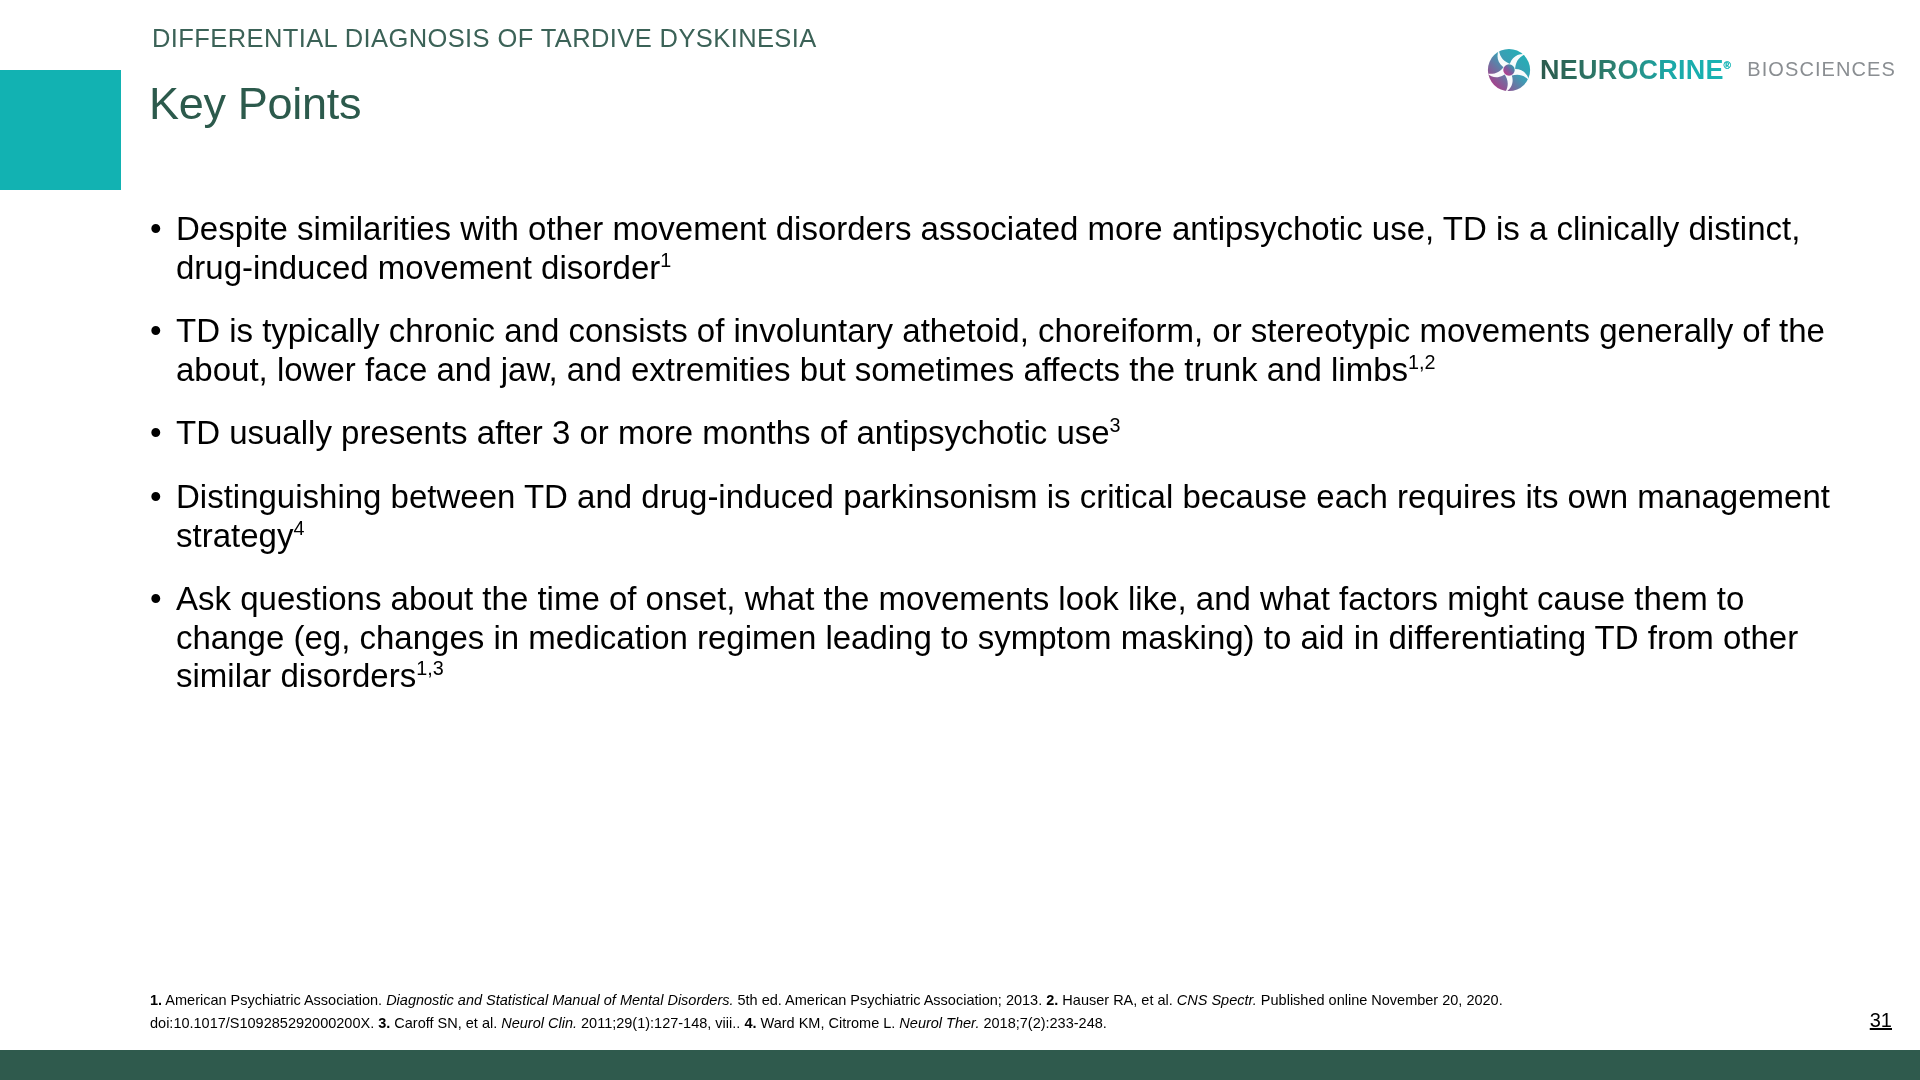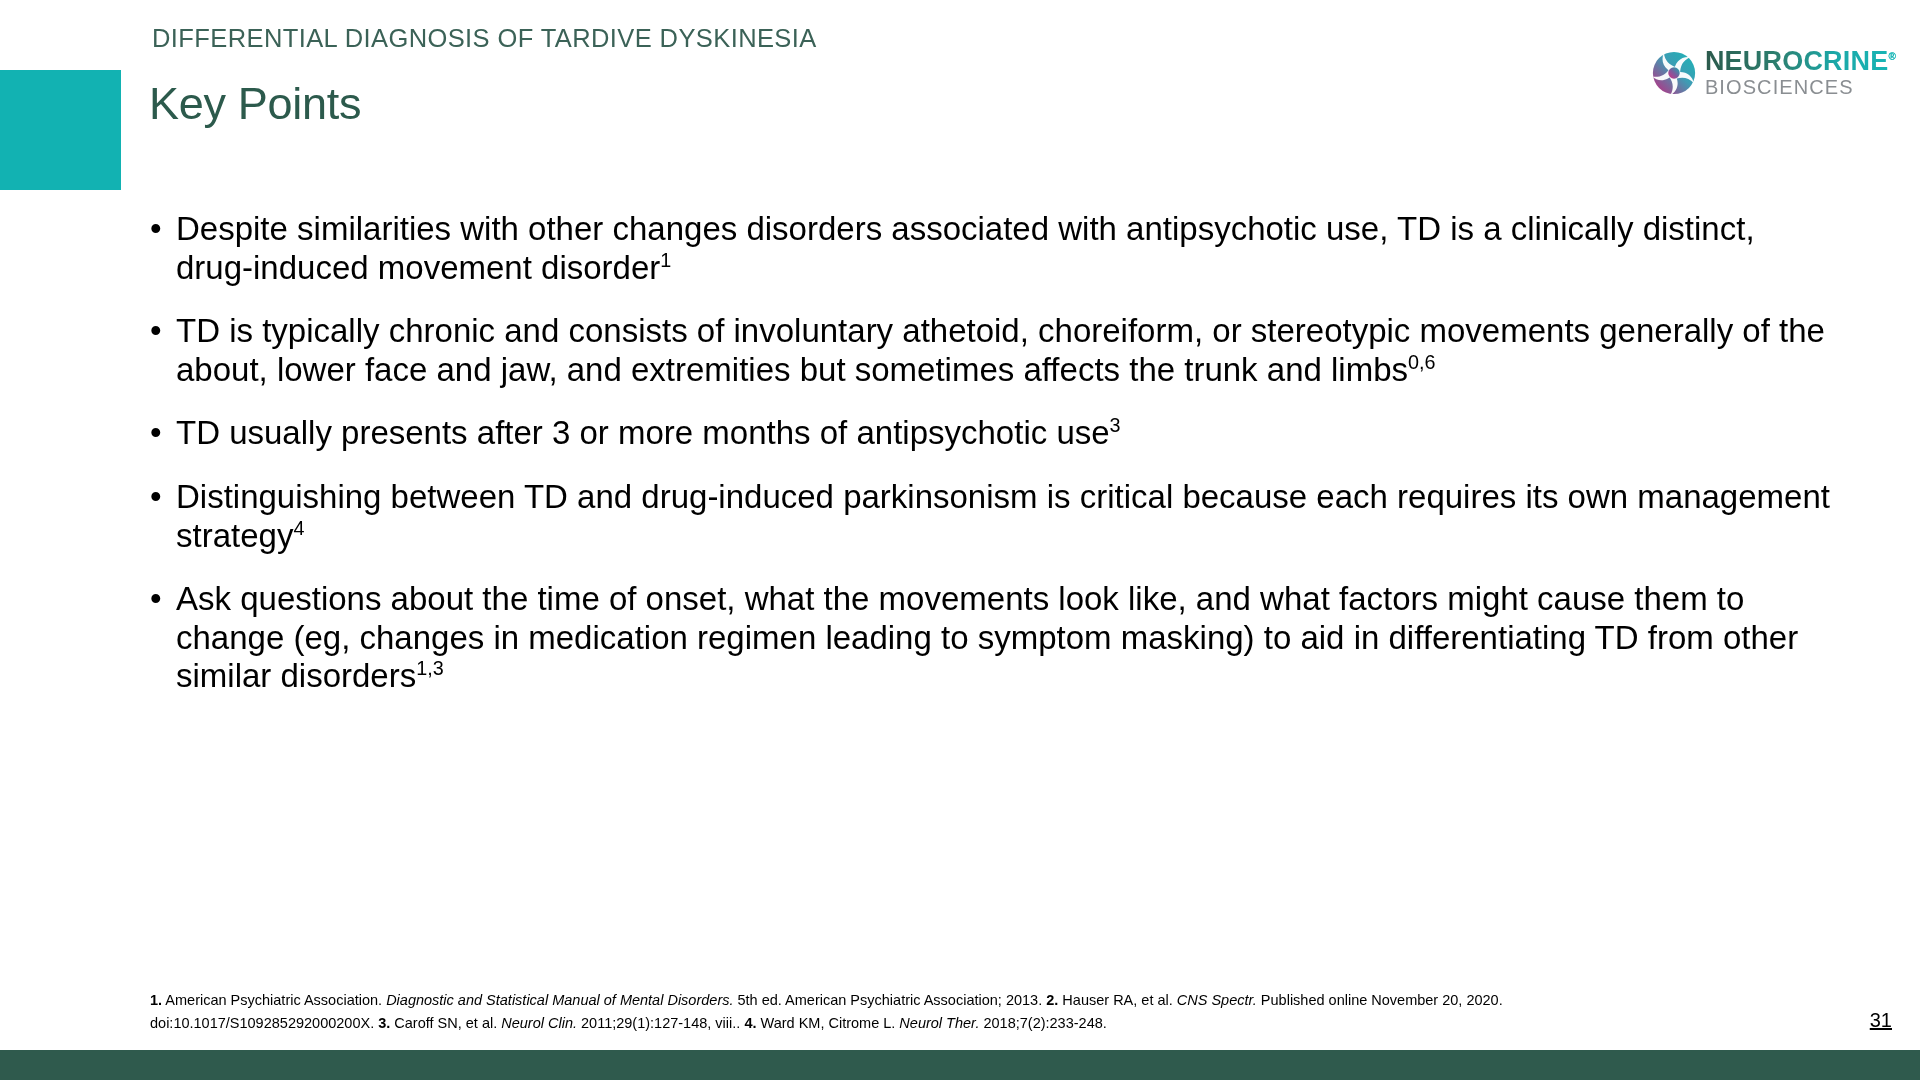--- a/index.html
+++ b/index.html
@@ -36,35 +36,36 @@
     color:#2C5A4C; letter-spacing:-.3px;
     white-space:nowrap;
   }
 
   
   .logo{
     position:absolute; right:24px; top:48px;
     display:flex; align-items:center; gap:9px;
   }
   .logo-mark{ width:44px; height:44px; flex:0 0 auto; }
-  .logo-words{ display:flex; flex-direction:column; line-height:1; }
+  .logo-words{ display:flex; flex-direction:row; line-height:1; }
   .logo-name{
     font-size:27px; font-weight:bold; letter-spacing:.2px;
     background:linear-gradient(90deg,#2C5A4C 0%,#2C7F6F 38%,#1BA8A8 68%,#17B6B6 100%);
     -webkit-background-clip:text; background-clip:text;
     -webkit-text-fill-color:transparent; color:#1BA8A8;
     position:relative;
   }
   .logo-reg{
     font-size:10px; vertical-align:super;
     -webkit-text-fill-color:#17B6B6; color:#17B6B6;
   }
   .logo-sub{
     font-size:20px; color:#8A8E92; letter-spacing:1.1px;
     margin-top:2px;
+    margin-left:16px;
   }
 
   
   .bullets{
     position:absolute; left:150px; top:210px;
     width:1690px;
   }
   .bullet{
     display:flex;
     font-size:33px;
@@ -135,25 +136,25 @@
   </span>
   <span class="logo-words">
     <span class="logo-name"><span>NEUROCRINE</span><span class="logo-reg">®</span></span>
     <span class="logo-sub">BIOSCIENCES</span>
   </span>
 </div>
 
 <div class="bullets">
   <div class="bullet">
     <span class="bullet-dot">•</span>
-    <span class="bullet-text"><span>Despite similarities with other changes disorders associated with antipsychotic use, TD is a clinically distinct, drug-induced movement disorder</span><sup>1</sup></span>
+    <span class="bullet-text"><span>Despite similarities with other movement disorders associated more antipsychotic use, TD is a clinically distinct, drug-induced movement disorder</span><sup>1</sup></span>
   </div>
   <div class="bullet">
     <span class="bullet-dot">•</span>
-    <span class="bullet-text"><span>TD is typically chronic and consists of involuntary athetoid, choreiform, or stereotypic movements generally of the about, lower face and jaw, and extremities but sometimes affects the trunk and limbs</span><sup>0,6</sup></span>
+    <span class="bullet-text"><span>TD is typically chronic and consists of involuntary athetoid, choreiform, or stereotypic movements generally of the about, lower face and jaw, and extremities but sometimes affects the trunk and limbs</span><sup>1,2</sup></span>
   </div>
   <div class="bullet">
     <span class="bullet-dot">•</span>
     <span class="bullet-text"><span>TD usually presents after 3 or more months of antipsychotic use</span><sup>3</sup></span>
   </div>
   <div class="bullet">
     <span class="bullet-dot">•</span>
     <span class="bullet-text"><span>Distinguishing between TD and drug-induced parkinsonism is critical because each requires its own management strategy</span><sup>4</sup></span>
   </div>
   <div class="bullet">

